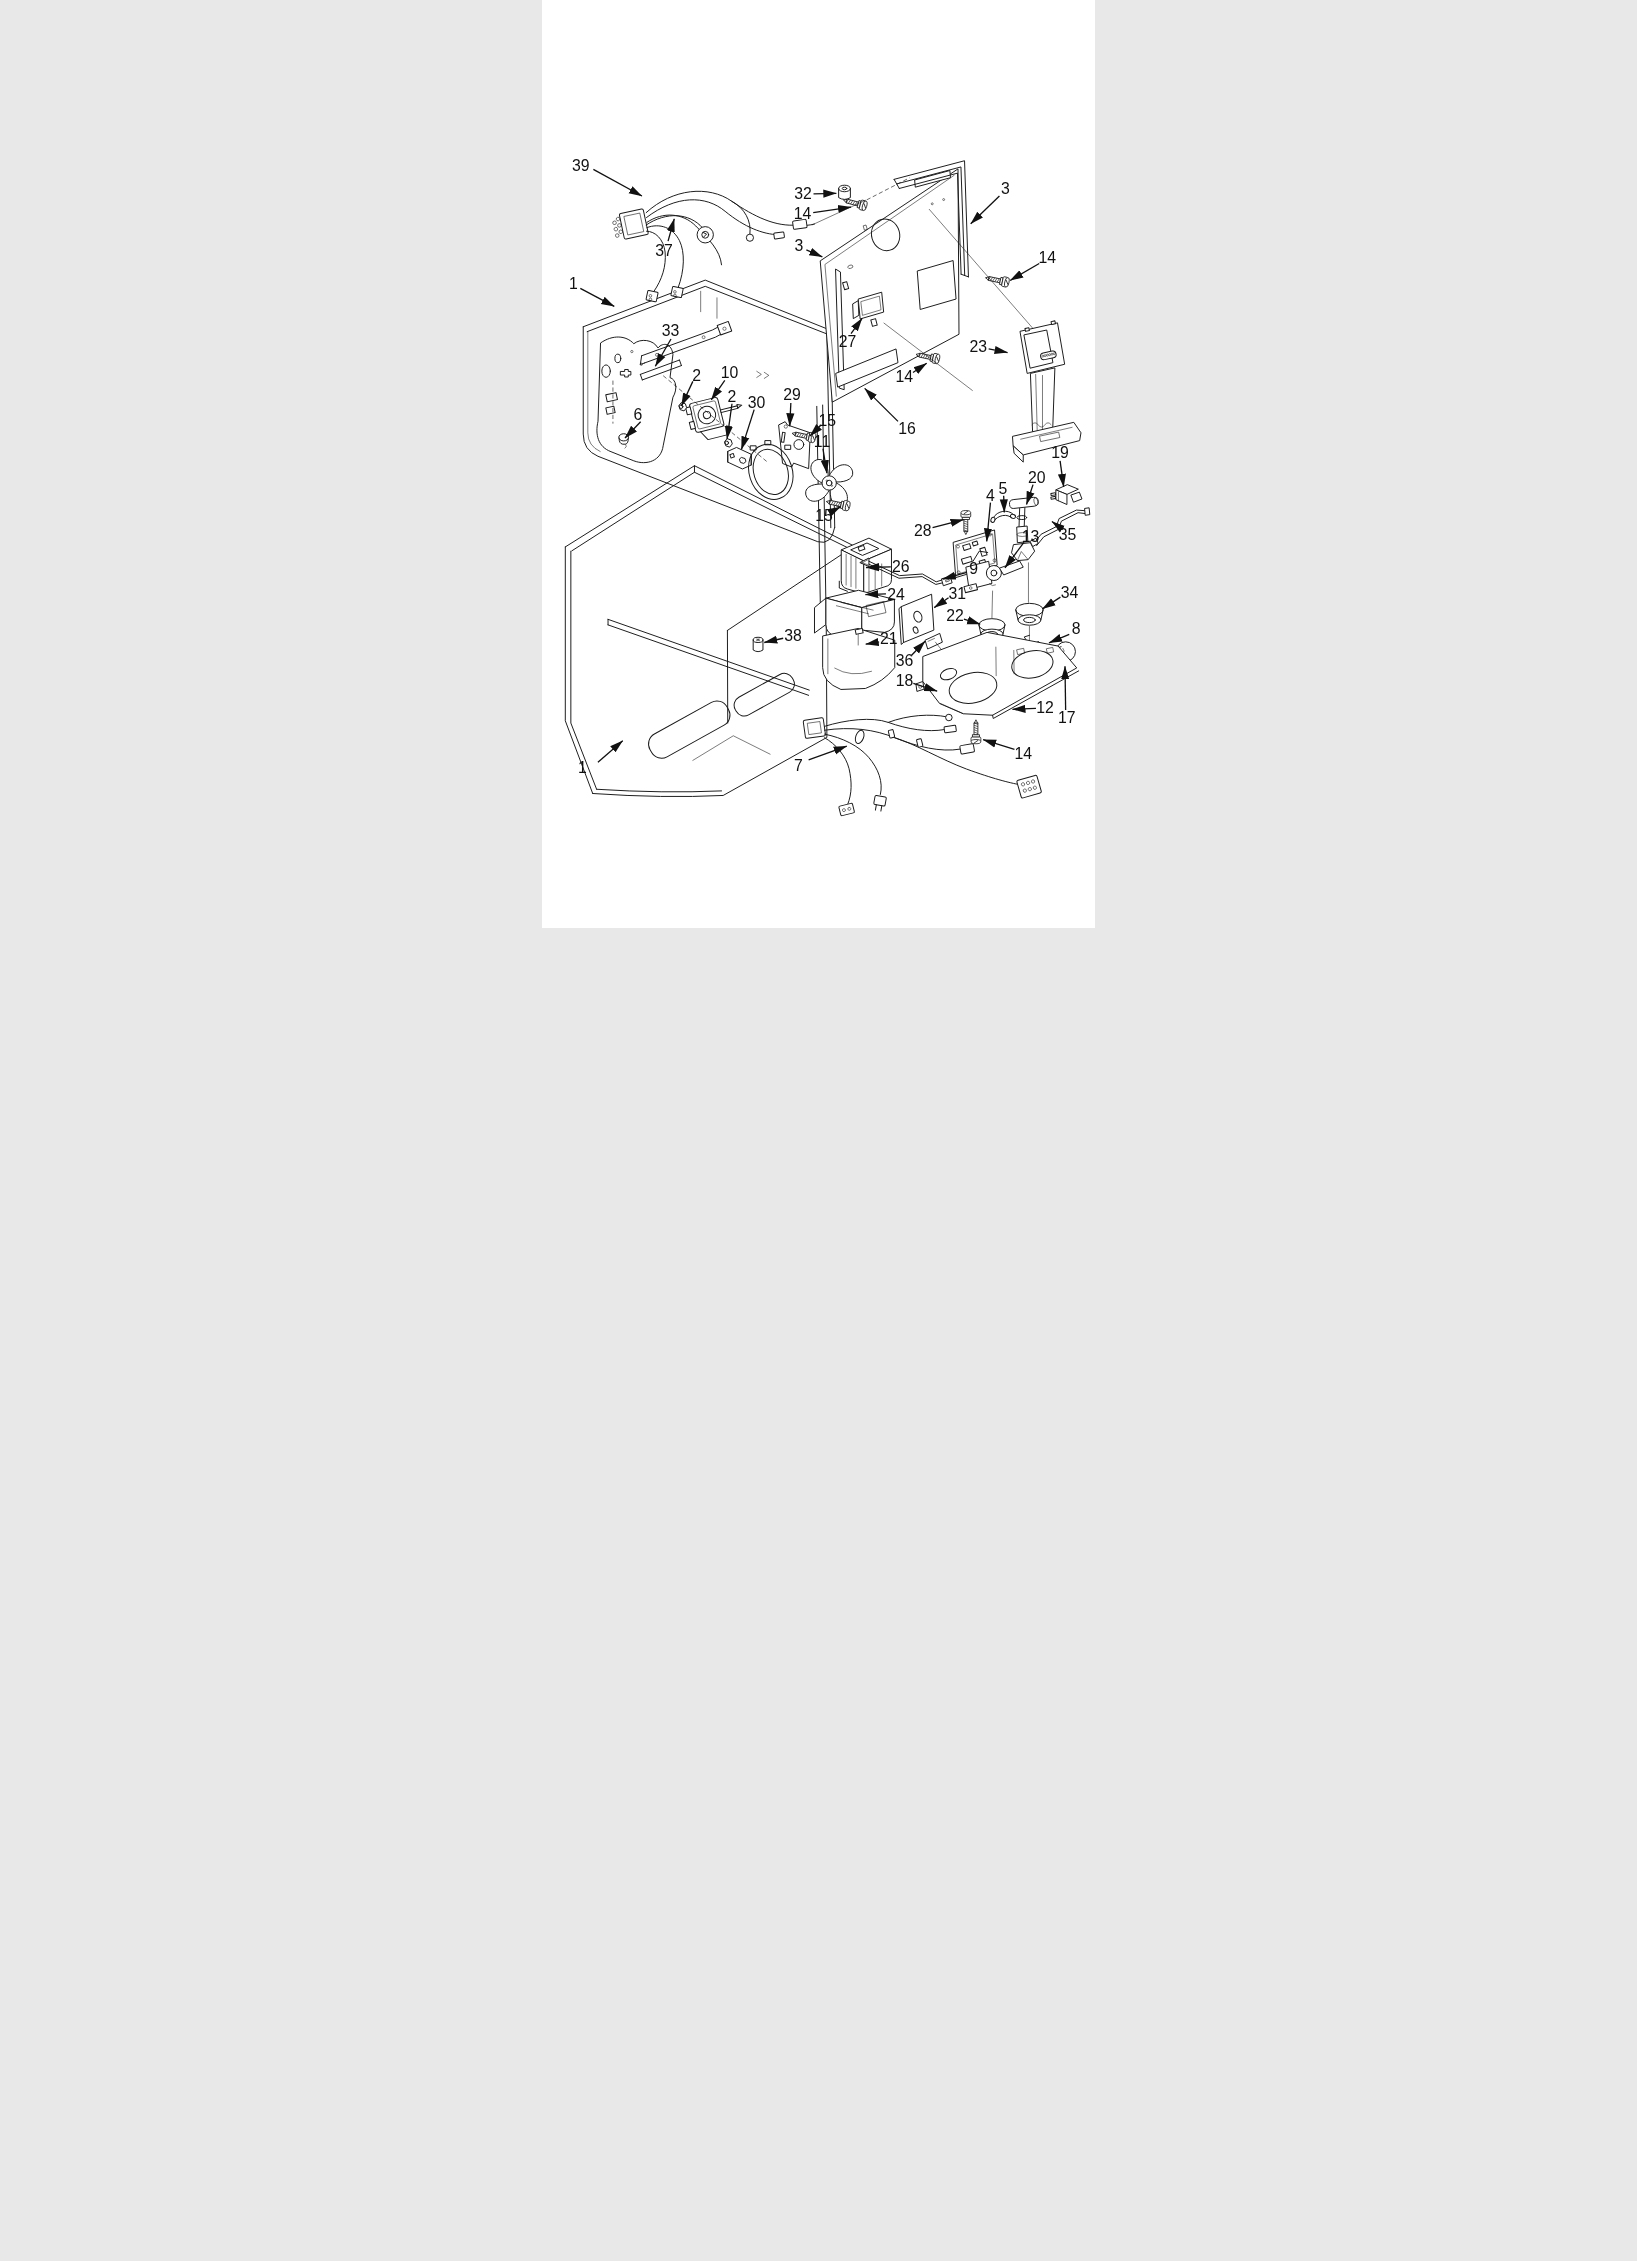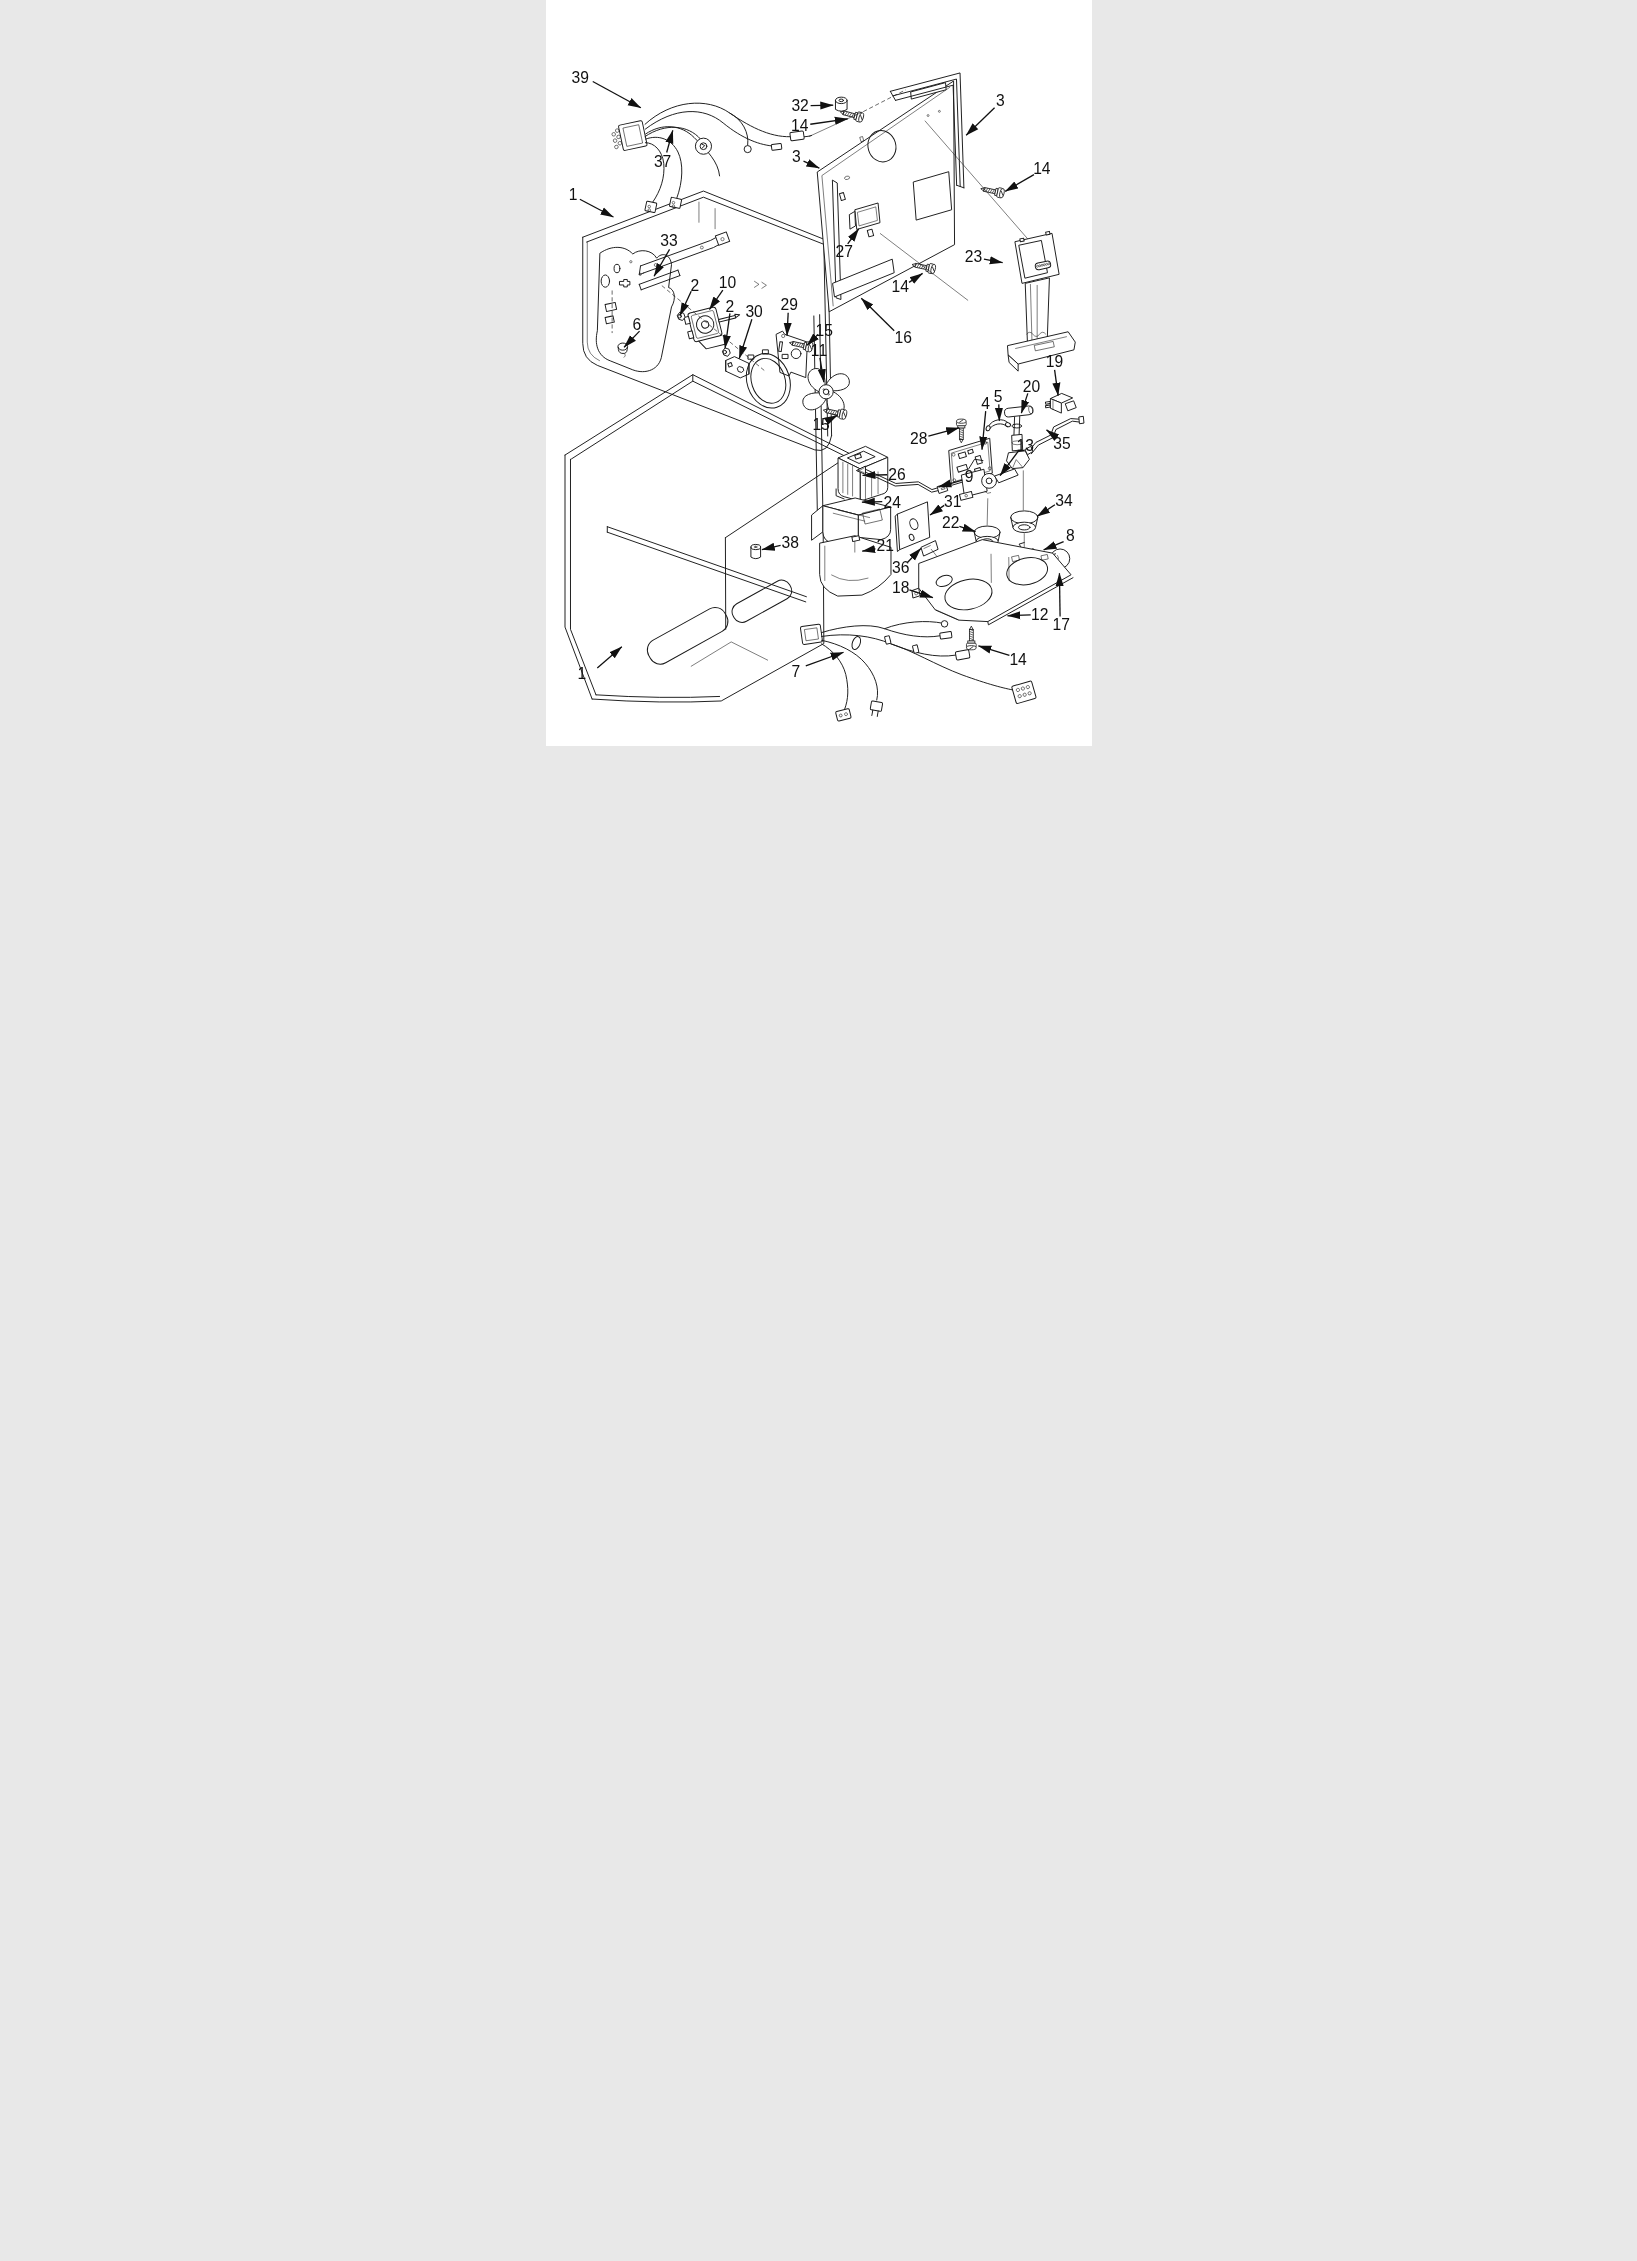--- a/index.html
+++ b/index.html
@@ -1,21 +1,22 @@
 <!DOCTYPE html>
 <html style="font-size:7.8px"><head>
 <meta charset="utf-8">
 <style>
   html,body{margin:0;padding:0;background:#e8e8e8;}
   .stage{
     position:relative;
-    width:546px;height:746px;
+    width:546px;height:928px;
     margin:0 auto;
     background:#ffffff;
     font-family:"Liberation Sans", sans-serif;
+    padding-left:7px;
   }
   .stage svg{display:block;width:100%;height:100%;}
   .ink{stroke:#1a1a1a;fill:none;stroke-width:6;stroke-linecap:round;stroke-linejoin:round;}
   .inkf{stroke:#1a1a1a;fill:#ffffff;stroke-width:6;stroke-linejoin:round;}
   .thin{stroke:#1a1a1a;fill:none;stroke-width:3.5;}
   .dash{stroke:#1a1a1a;fill:none;stroke-width:4;stroke-dasharray:26 16;}
   .callout{
     font-family:"Liberation Sans", sans-serif;
     font-size:97px;fill:#111111;
     text-anchor:middle;dominant-baseline:central;

